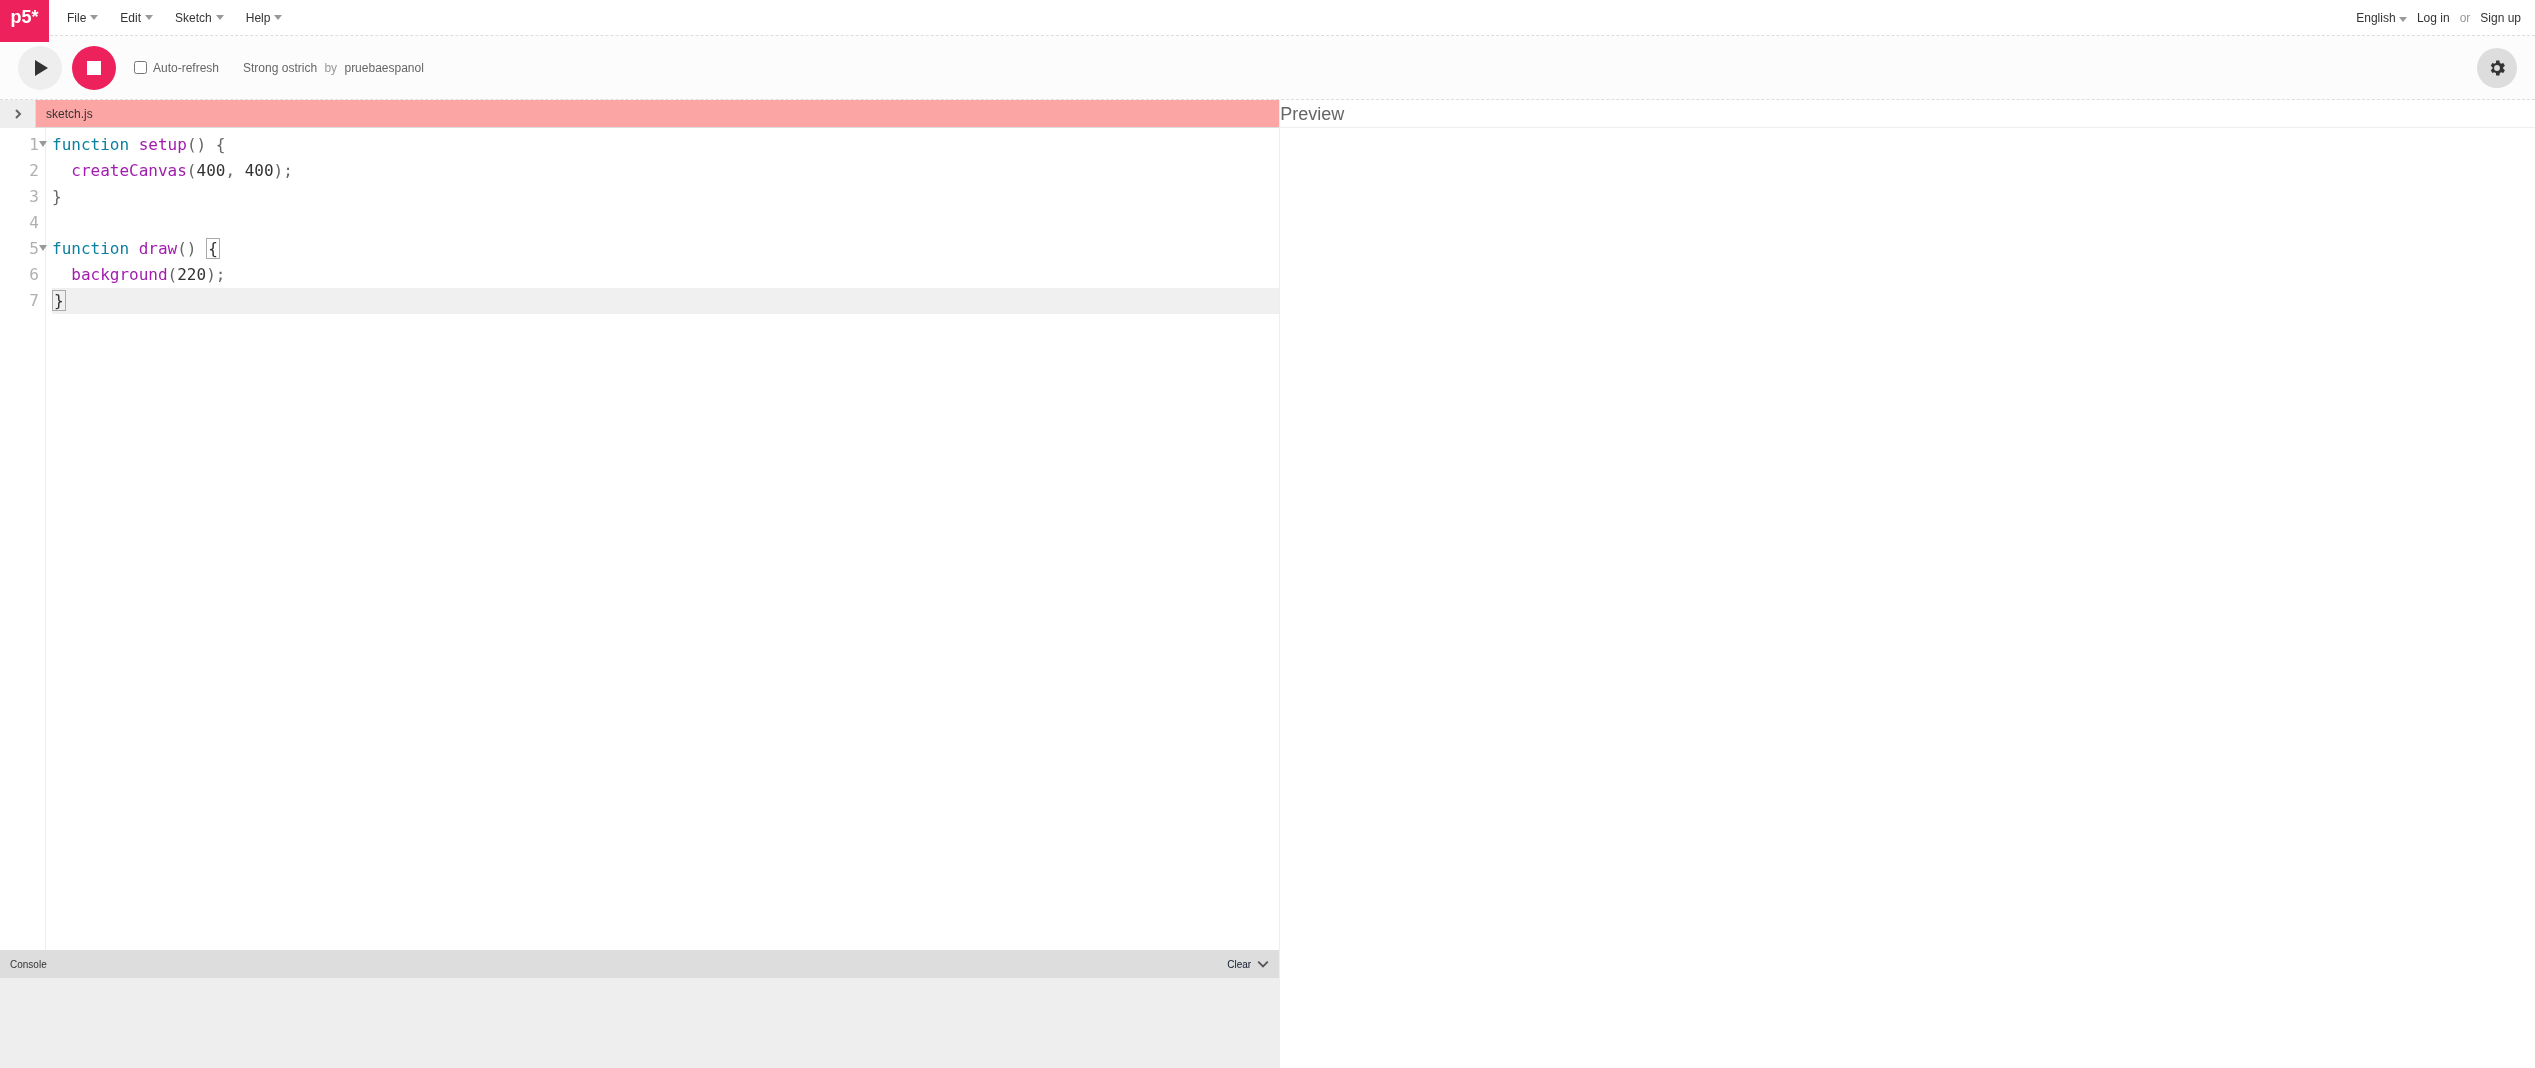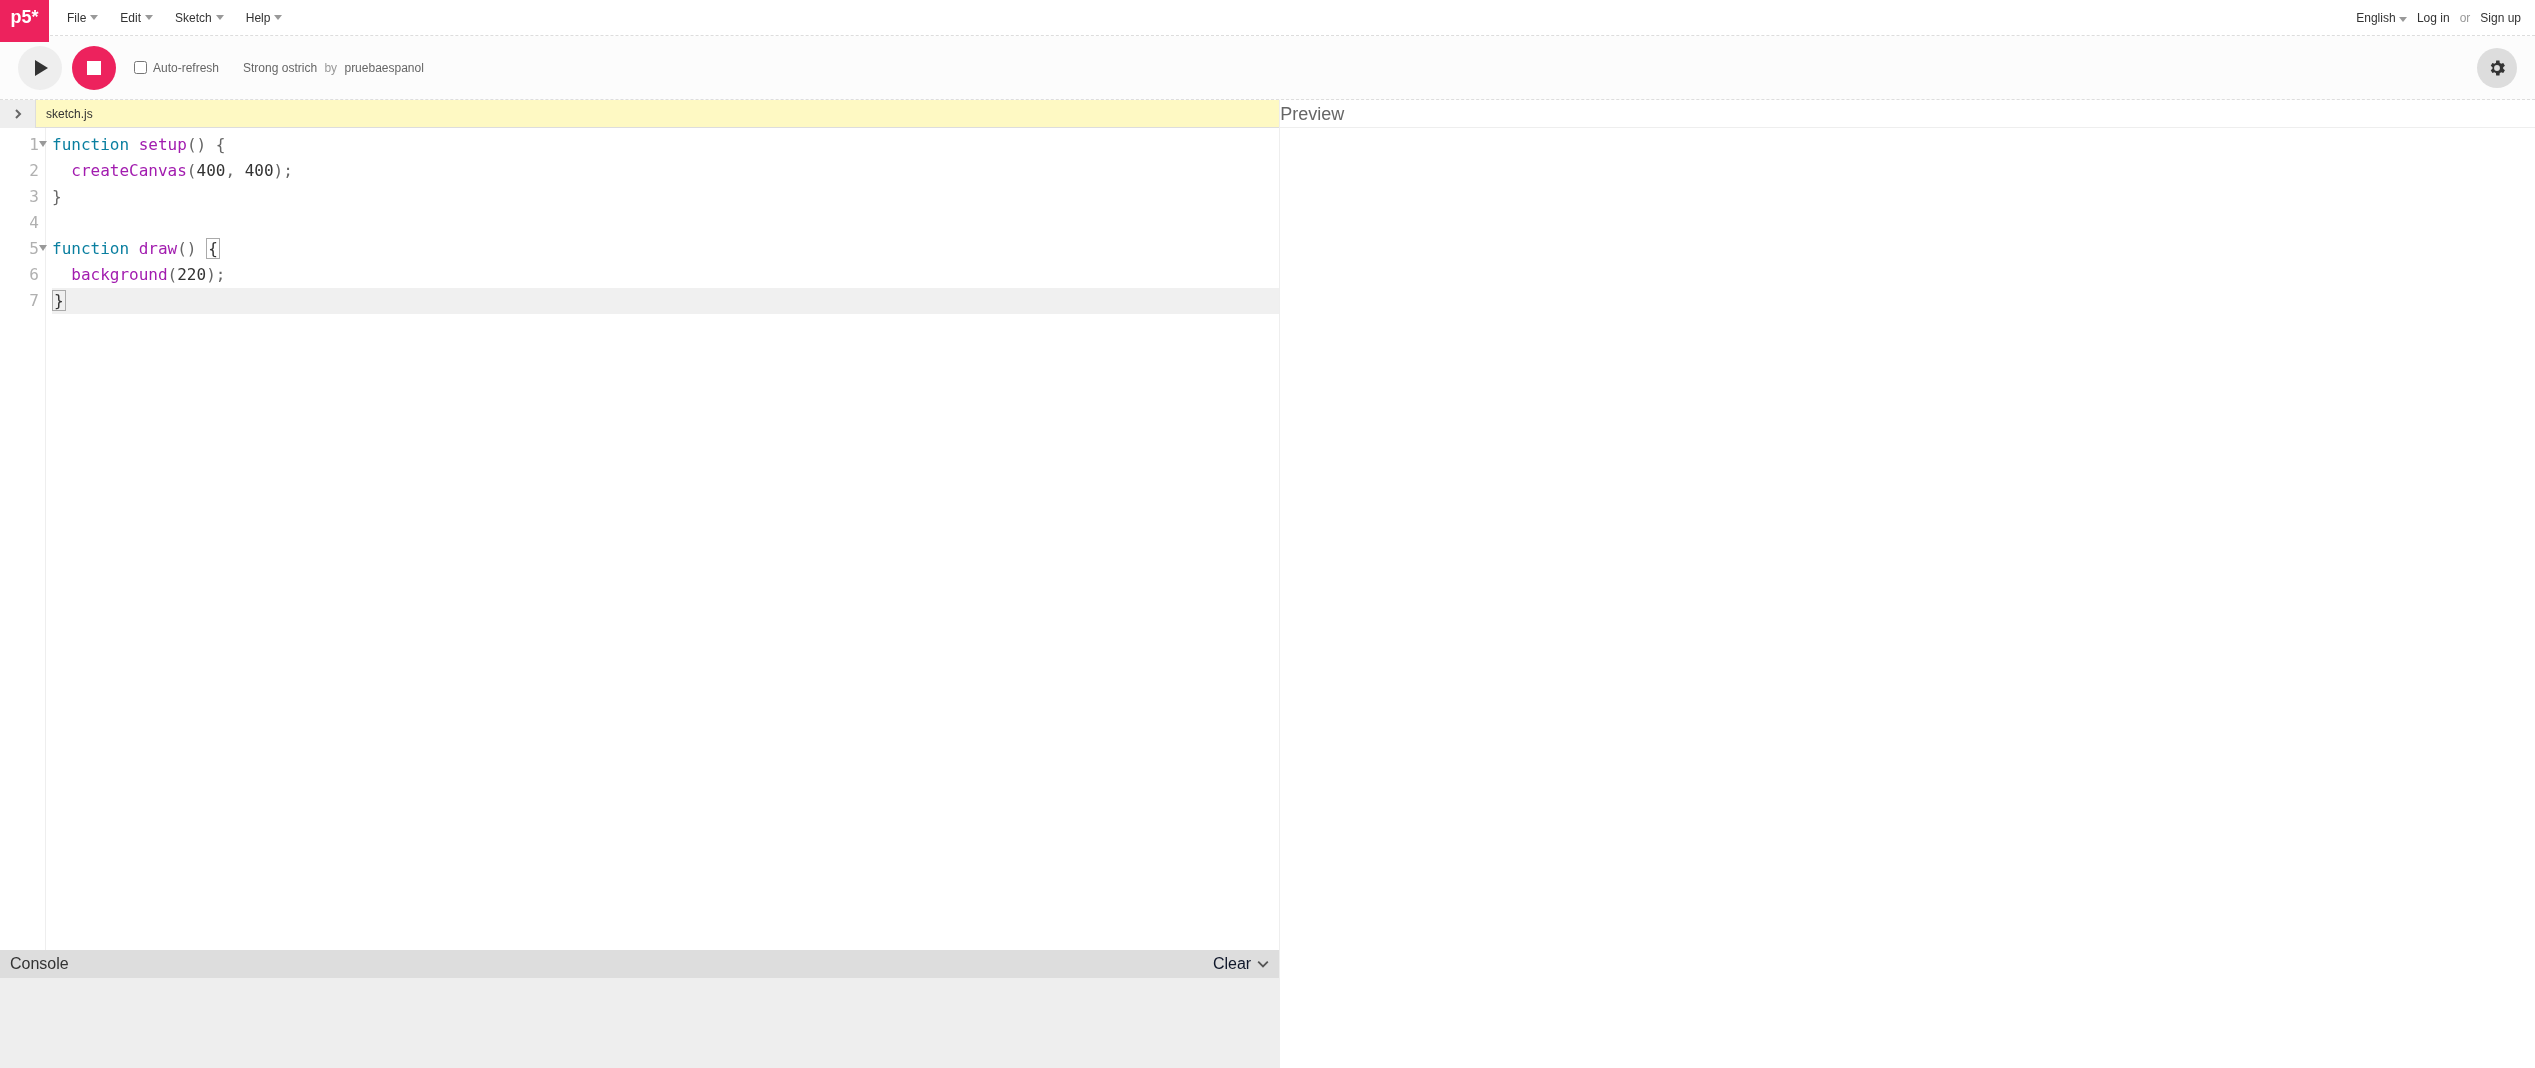--- a/index.html
+++ b/index.html
@@ -27,42 +27,42 @@
   .sketch-name { color: #666; }
   .sketch-name .by { color: #999; margin: 0 4px; }
   .gear-btn { margin-left: auto; width: 40px; height: 40px; border-radius: 50%; background: #ddd; border: none; display:flex; align-items:center; justify-content:center; cursor:pointer;}
   .gear-btn svg { width: 20px; height: 20px; fill: #333; }
 
   
   .main { display: flex; height: calc(100vh - 100px); }
   .left { flex: 0 0 50.5%; display: flex; flex-direction: column; border-right: 1px solid #eee; }
   .right { flex: 1; display: flex; flex-direction: column; }
 
-  .filebar { height: 28px; background: #fef9c3; border-bottom: 1px solid #ddd; display: flex; align-items: center; }
+  .filebar { height: 28px; background: #fca5a5; border-bottom: 1px solid #ddd; display: flex; align-items: center; }
   .sidebar-toggle { width: 36px; height: 28px; background: #eee; border: none; border-right: 1px solid #ddd; display:flex; align-items:center; justify-content:center; cursor:pointer;}
   .sidebar-toggle svg { width: 10px; height: 10px; stroke: #666; stroke-width: 2; fill: none; }
   .filename { padding-left: 10px; color: #333; font-size: 12px; }
   .preview-label { color: #666; font-size: 18px; height: 28px; line-height: 28px; border-bottom: 1px solid #eee;}
 
   
   .editor { flex: 1; display: flex; font-family: "Menlo", "Consolas", monospace; font-size: 16px; background: #fff; overflow: hidden; }
   .gutter { width: 46px; background: #fff; text-align: right; color: #b0b0b0; padding-top: 4px; user-select: none; border-right: 1px solid #eee;}
   .gutter .ln { height: 26px; line-height: 26px; padding-right: 6px; position: relative; }
   .fold { position: absolute; right: -2px; top: 9px; width: 0; height: 0; border-left: 4px solid transparent; border-right: 4px solid transparent; border-top: 6px solid #999; }
   .code { flex: 1; padding-top: 4px; padding-left: 6px; }
   .codeline { height: 26px; line-height: 26px; white-space: pre; }
   .codeline.hl { background: #f0f0f0; }
   .kw { color: #0a7fa0; }
   .fn { color: #a21caf; }
   .num { color: #333; }
   .pn { color: #666; }
   .bracket-match { border: 1px solid #aaa; padding: 0 1px; }
 
   
-  .console-bar { height: 28px; background: #ddd; display: flex; align-items: center; padding: 12px 10px; color: #333; font-size: 16px; }
+  .console-bar { height: 28px; background: #ddd; display: flex; align-items: center; padding: 12px 10px; color: #333; font-size: 10px; }
   .console-bar .clear { margin-left: auto; display:flex; align-items:center; gap:6px; cursor:pointer; color:#0f172a;}
   .console-body { height: 90px; background: #eee; }
 </style>
 </head>
 <body>
 
 <div class="topnav">
   <div class="logo">p5*</div>
   <div class="menu" id="menu-bar">
       <div class="menu-item">

